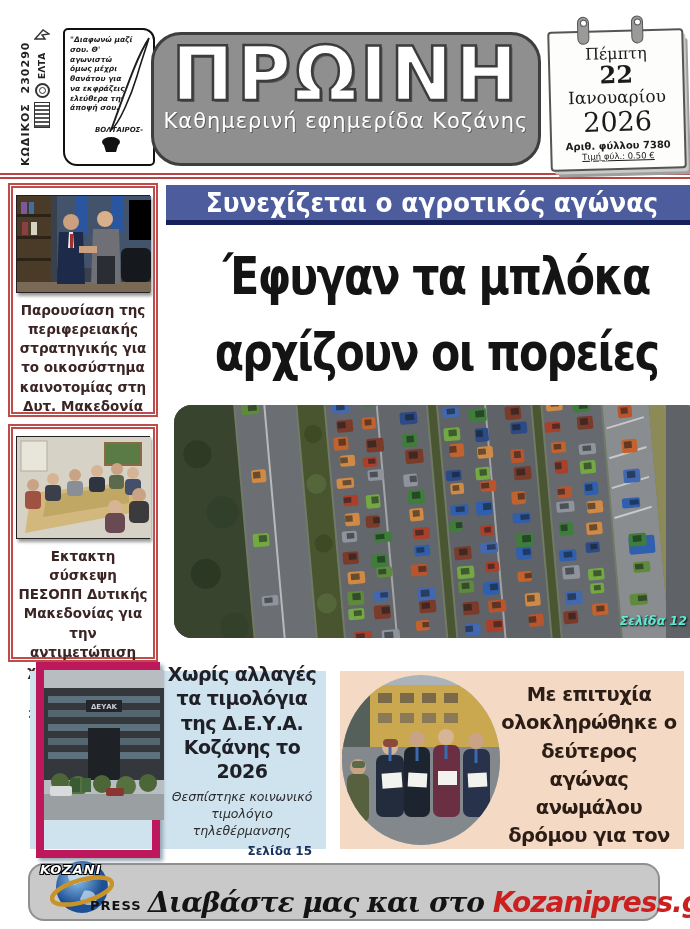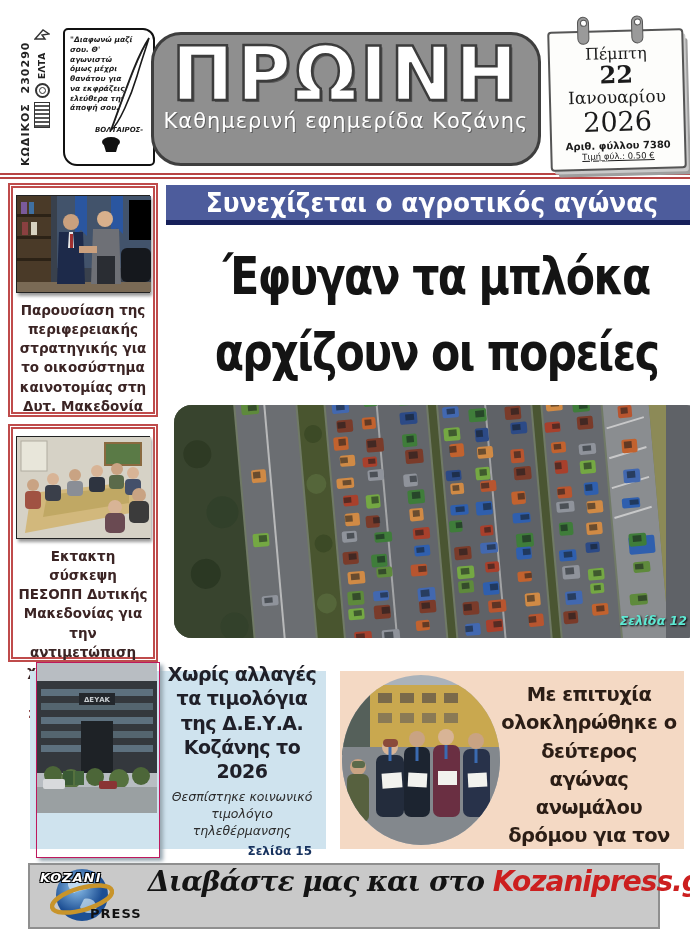--- a/index.html
+++ b/index.html
@@ -71,34 +71,34 @@
   .headline { text-align:center; margin-top:14px; color:#141414; }
   .headline div { font-size:52px; font-weight:bold; letter-spacing:-2px;
     transform:scaleX(0.82); line-height:1.46; white-space:nowrap; }
   .main-photo { margin:14px 2px 0 8px; height:233px; border-radius:18px; overflow:hidden;
     position:relative; background:#5f6267; font-size:0; }
   .photo-caption { position:absolute; bottom:10px; right:18px; font-size:12.5px; font-weight:bold;
     font-style:italic; color:#5eead4; text-shadow:1px 1px 2px #000; }
   
   .bottom-row { display:flex; gap:14px; margin:8px 6px 0 30px; height:178px; }
   .deyak-box { width:296px; background:#cfe3ee; display:flex; align-items:center; padding:6px; }
-  .deyak-photo { width:124px; height:196px; border:1px solid #be185d; box-shadow:3px 3px 4px #96a6b0;
+  .deyak-photo { width:124px; height:196px; border:8px solid #be185d; box-shadow:3px 3px 4px #96a6b0;
     flex:none; font-size:0; }
   .deyak-text { flex:1; text-align:center; padding:0 2px 0 6px; }
   .deyak-title { font-size:19px; font-weight:bold; color:#1f1f28; line-height:1.28; letter-spacing:-0.5px; }
   .deyak-sub { font-size:12.5px; color:#2c2c2c; margin-top:6px; line-height:1.35;font-style:italic; }
   .deyak-page { font-size:12px; font-weight:bold; color:#17325e; text-align:right; margin:4px 6px 0 0; }
   .sports-box { flex:1; background:#f4d9c4; position:relative; overflow:hidden; }
   .sports-photo { position:absolute; left:2px; top:4px; width:158px; height:170px;
     border-radius:50%; overflow:hidden; font-size:0; }
   .sports-text { margin-left:158px; padding:10px 6px 0 2px; font-size:19.5px; font-weight:bold;
     color:#2b1d15; line-height:1.45; text-align:center; letter-spacing:-0.5px; }
   
-  .footer-banner { margin:14px 30px 0 28px; height:66px; background:#c9c9c9;
-    border:2px solid #8f8f8f; border-radius:0; display:flex; align-items:flex-start; }
+  .footer-banner { margin:14px 30px 0 28px; height:58px; background:#c9c9c9;
+    border:2px solid #8f8f8f; border-radius:16px; display:flex; align-items:flex-end; }
   .press-logo { position:relative; width:112px; height:62px; flex:none; margin-left:6px; }
   .press-top { position:absolute; top:5px; left:4px; font-size:13px; font-weight:bold;
     font-style:italic; color:#fff; letter-spacing:1px;
     text-shadow:1px 1px 0 #000,-1px -1px 0 #000,1px -1px 0 #000,-1px 1px 0 #000; }
   .press-bottom { position:absolute; bottom:6px; left:54px; font-size:13px; font-weight:bold;
     color:#111; letter-spacing:1px; }
   .footer-text { font-family:"DejaVu Serif", serif; font-weight:bold; font-style:italic;
     font-size:28px; color:#141414; white-space:nowrap; letter-spacing:-1px; }
   .footer-site { font-family:"DejaVu Sans", sans-serif; font-style:italic; color:#cc1f1f;
     letter-spacing:-1px; }

